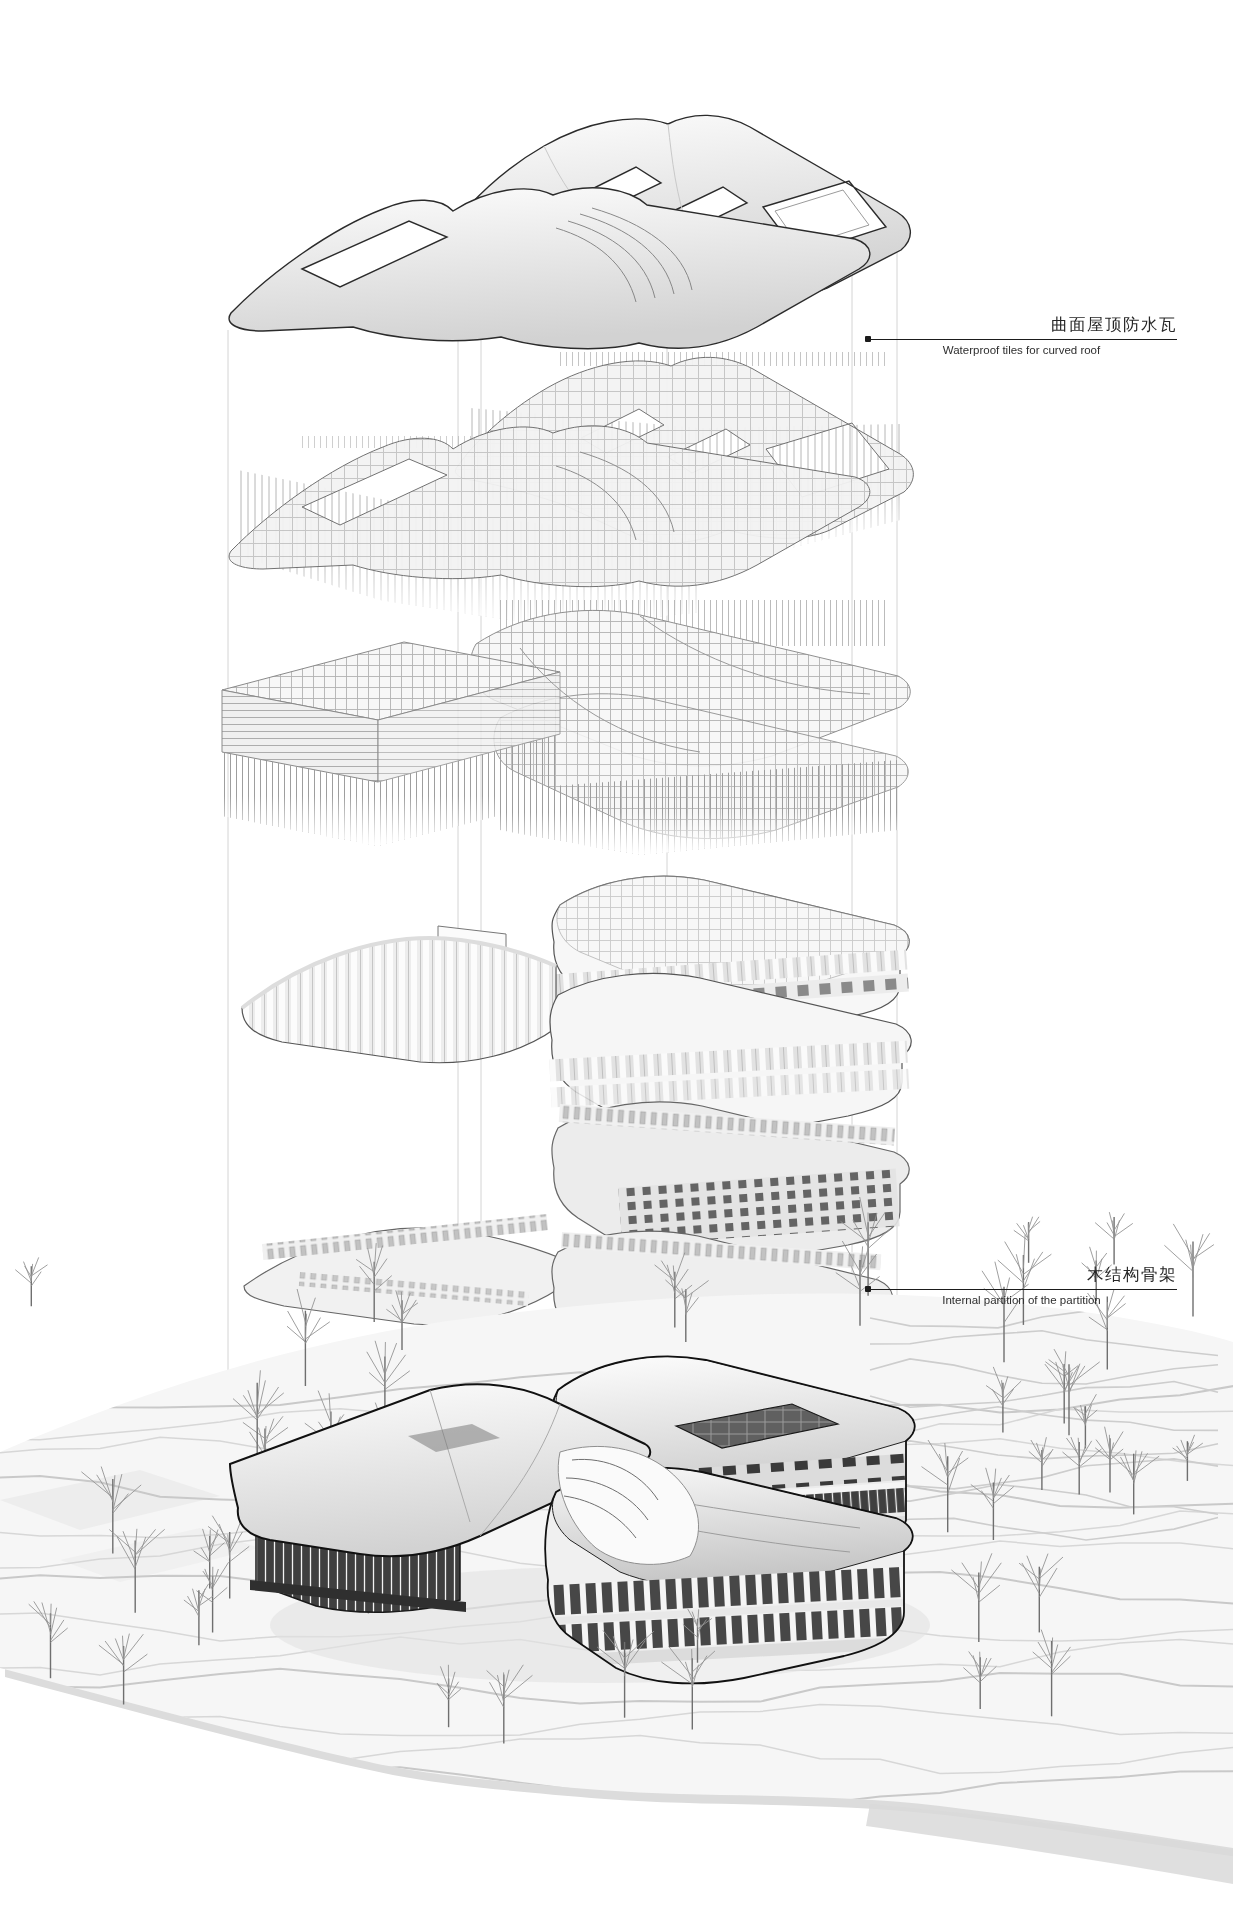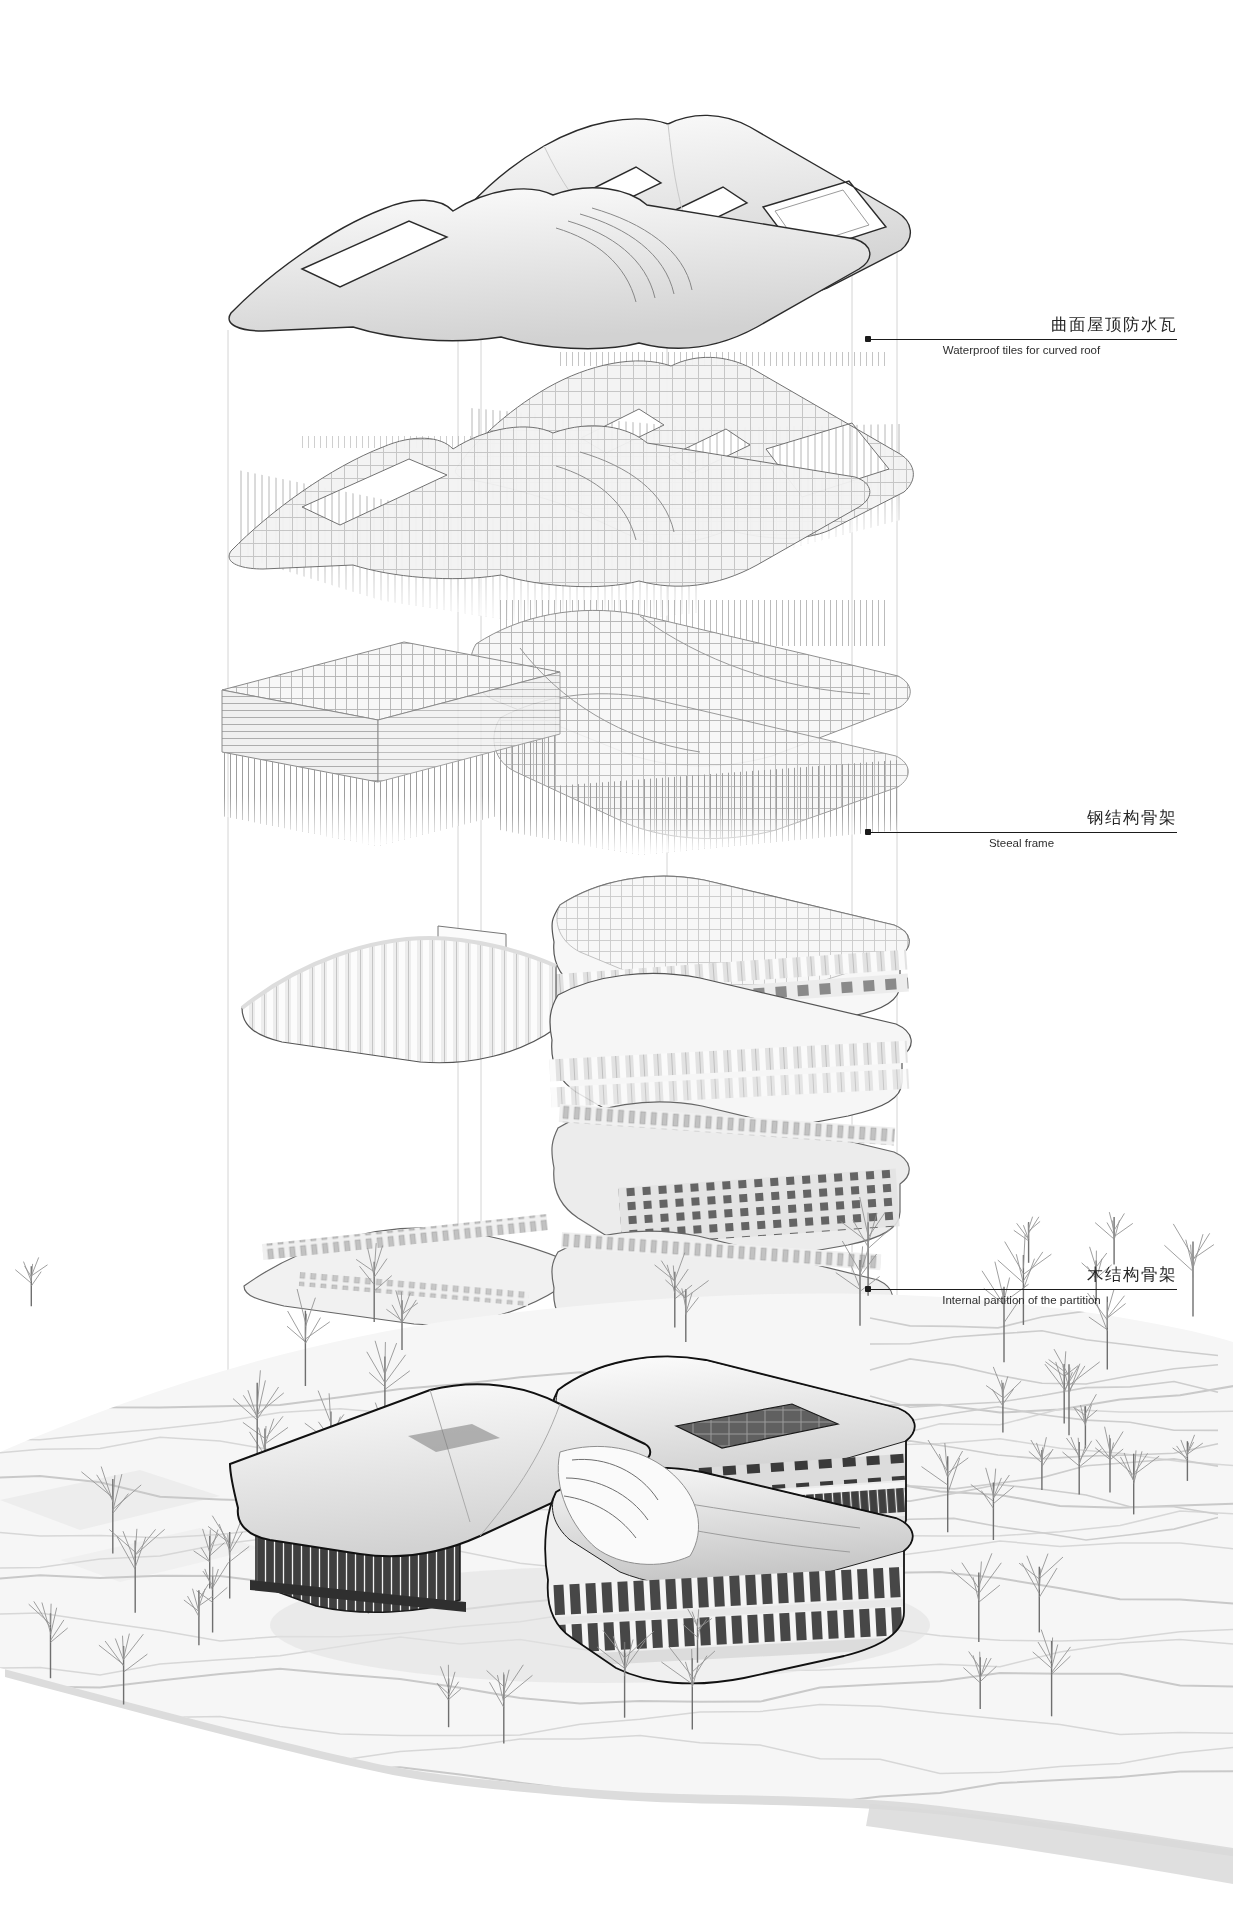--- a/index.html
+++ b/index.html
@@ -497,24 +497,19 @@
           </g>
         </g>
   </g>
 </svg>
 
 <div class="annotation" style="left:866px;top:314px;width:311px;">
   <div class="zh">曲面屋顶防水瓦</div>
   <div class="rule"></div>
   <div class="en">Waterproof tiles for curved roof</div>
 </div>
-<div class="annotation" style="left:866px;top:807px;width:311px;">
-  <div class="zh">钢结构骨架</div>
-  <div class="rule"></div>
-  <div class="en">Steeal frame</div>
-</div>
 <div class="annotation" style="left:866px;top:1264px;width:311px;">
   <div class="zh">木结构骨架</div>
   <div class="rule"></div>
   <div class="en">Internal partition of the partition</div>
 </div>
 
 </div>
 
 </body></html>

